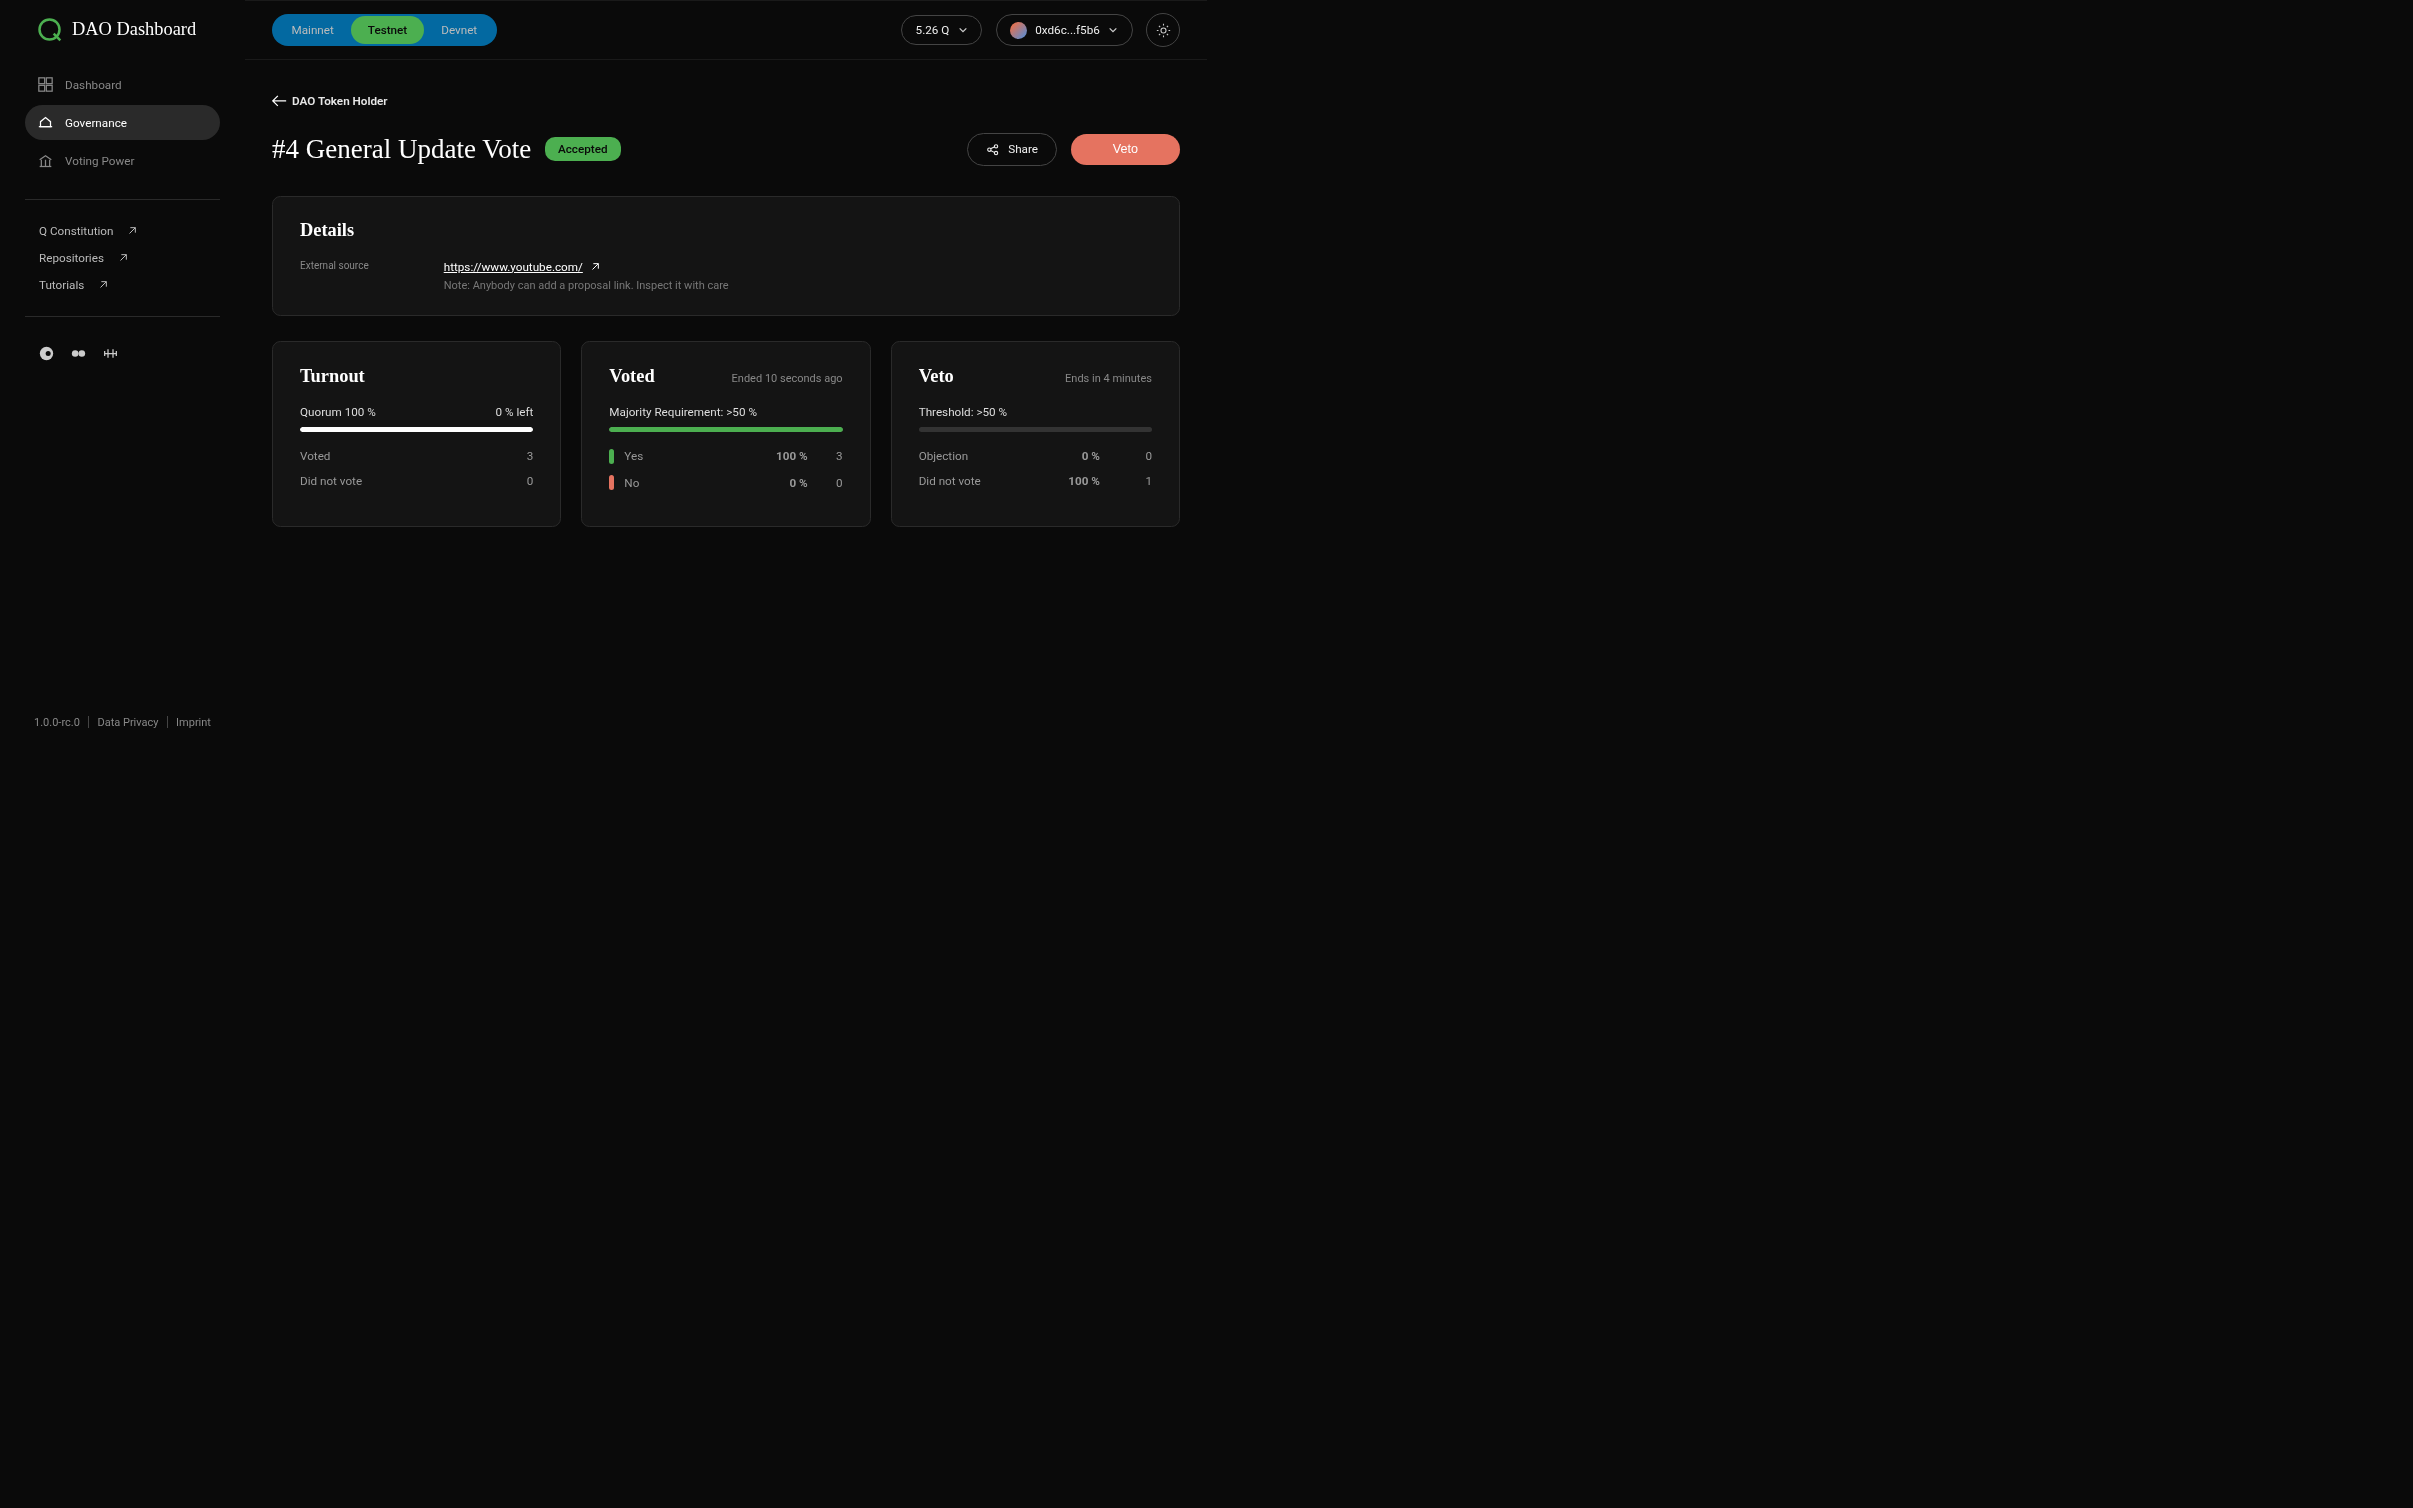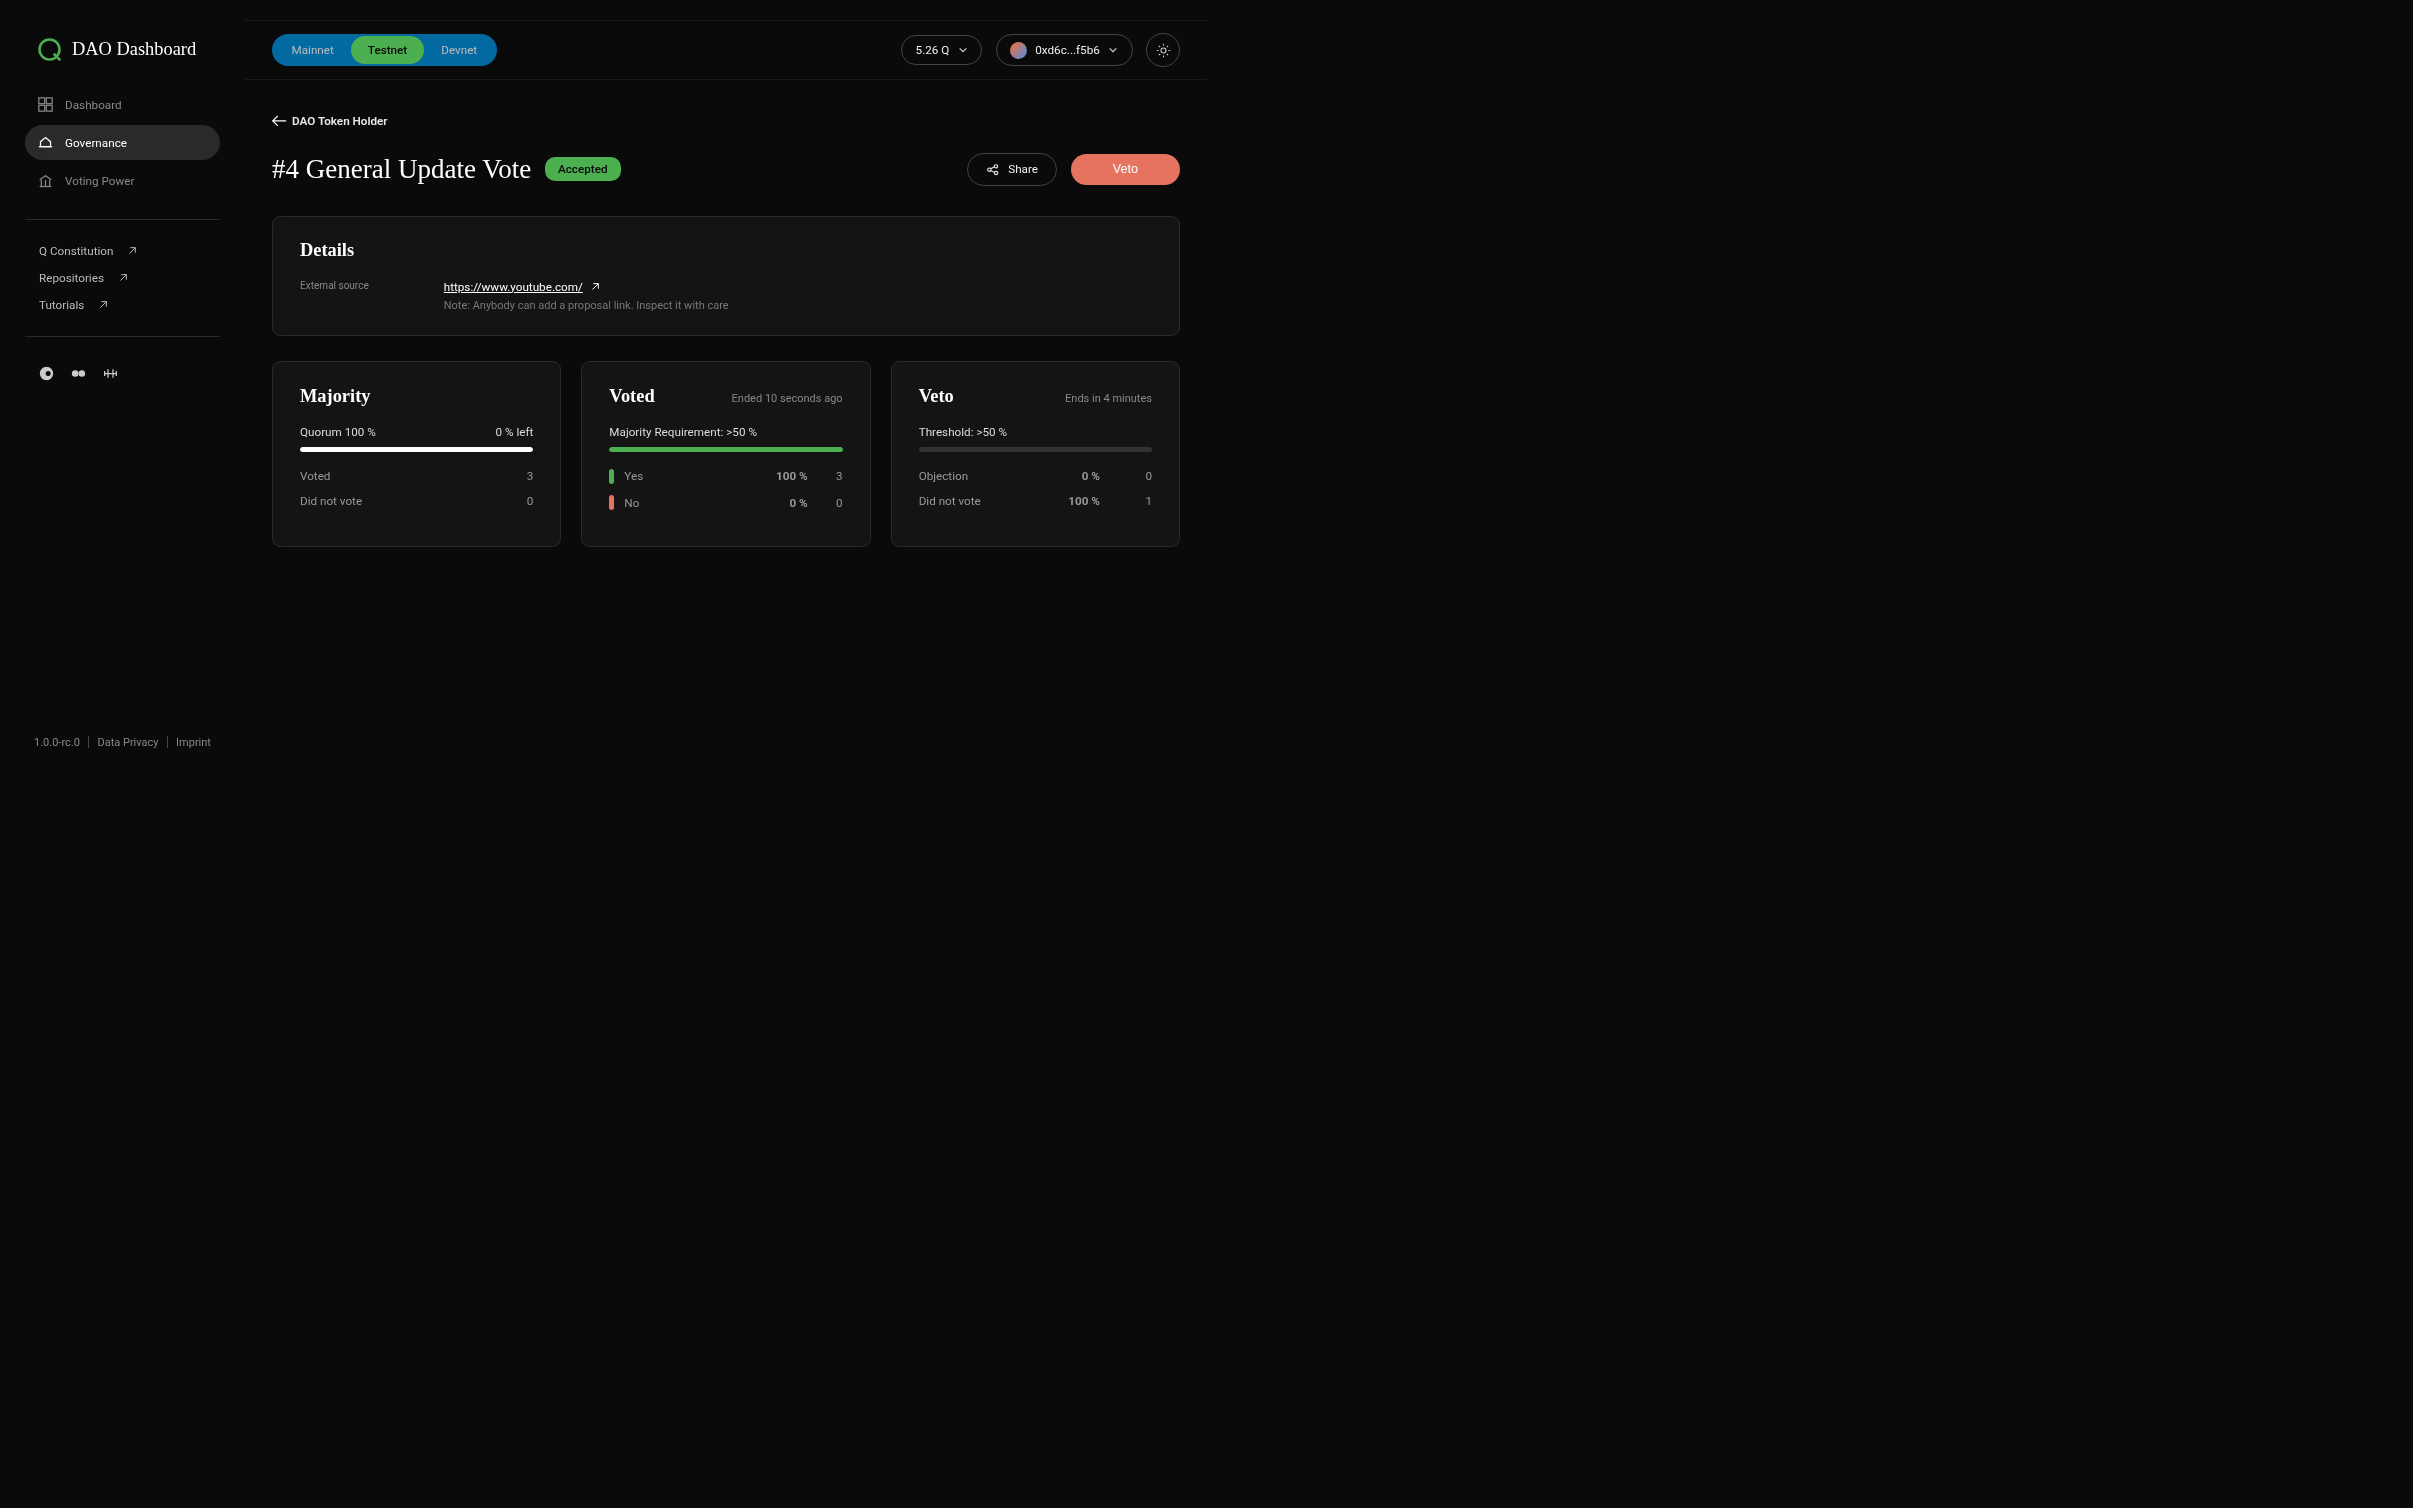--- a/index.html
+++ b/index.html
@@ -5,21 +5,21 @@
 * { margin: 0; padding: 0; box-sizing: border-box; }
 body {
   background: #0a0a0a;
   color: #e8e8e8;
   font-family: -apple-system, BlinkMacSystemFont, "Segoe UI", Roboto, sans-serif;
   width: 1207px;
   height: 754px;
   overflow: hidden;
   font-size: 11.7px;
 }
-.app { display: flex; height: 100%; margin-top: 20px; }
+.app { display: flex; height: 100%; }
 
 
 .sidebar {
   width: 245px;
   background: #0a0a0a;
   display: flex;
   flex-direction: column;
   padding: 17px 0;
 }
 .logo-row {
@@ -302,21 +302,21 @@
                 </svg>
             </a>
             <div class="detail-note">Note: Anybody can add a proposal link. Inspect it with care</div>
           </div>
         </div>
       </div>
 
       <div class="cards-grid">
 
         <div class="card stat-card">
-          <h2 class="card-title">Majority</h2>
+          <h2 class="card-title">Turnout</h2>
           <div class="quorum-row">
             <span>Quorum 100 %</span>
             <span>0 % left</span>
           </div>
           <div class="progress-bar">
               <div class="progress-fill white" style="width:100%"></div>
             </div>
           <div class="stat-row">
             <span class="label">Voted</span>
             <span class="cnt">3</span>

